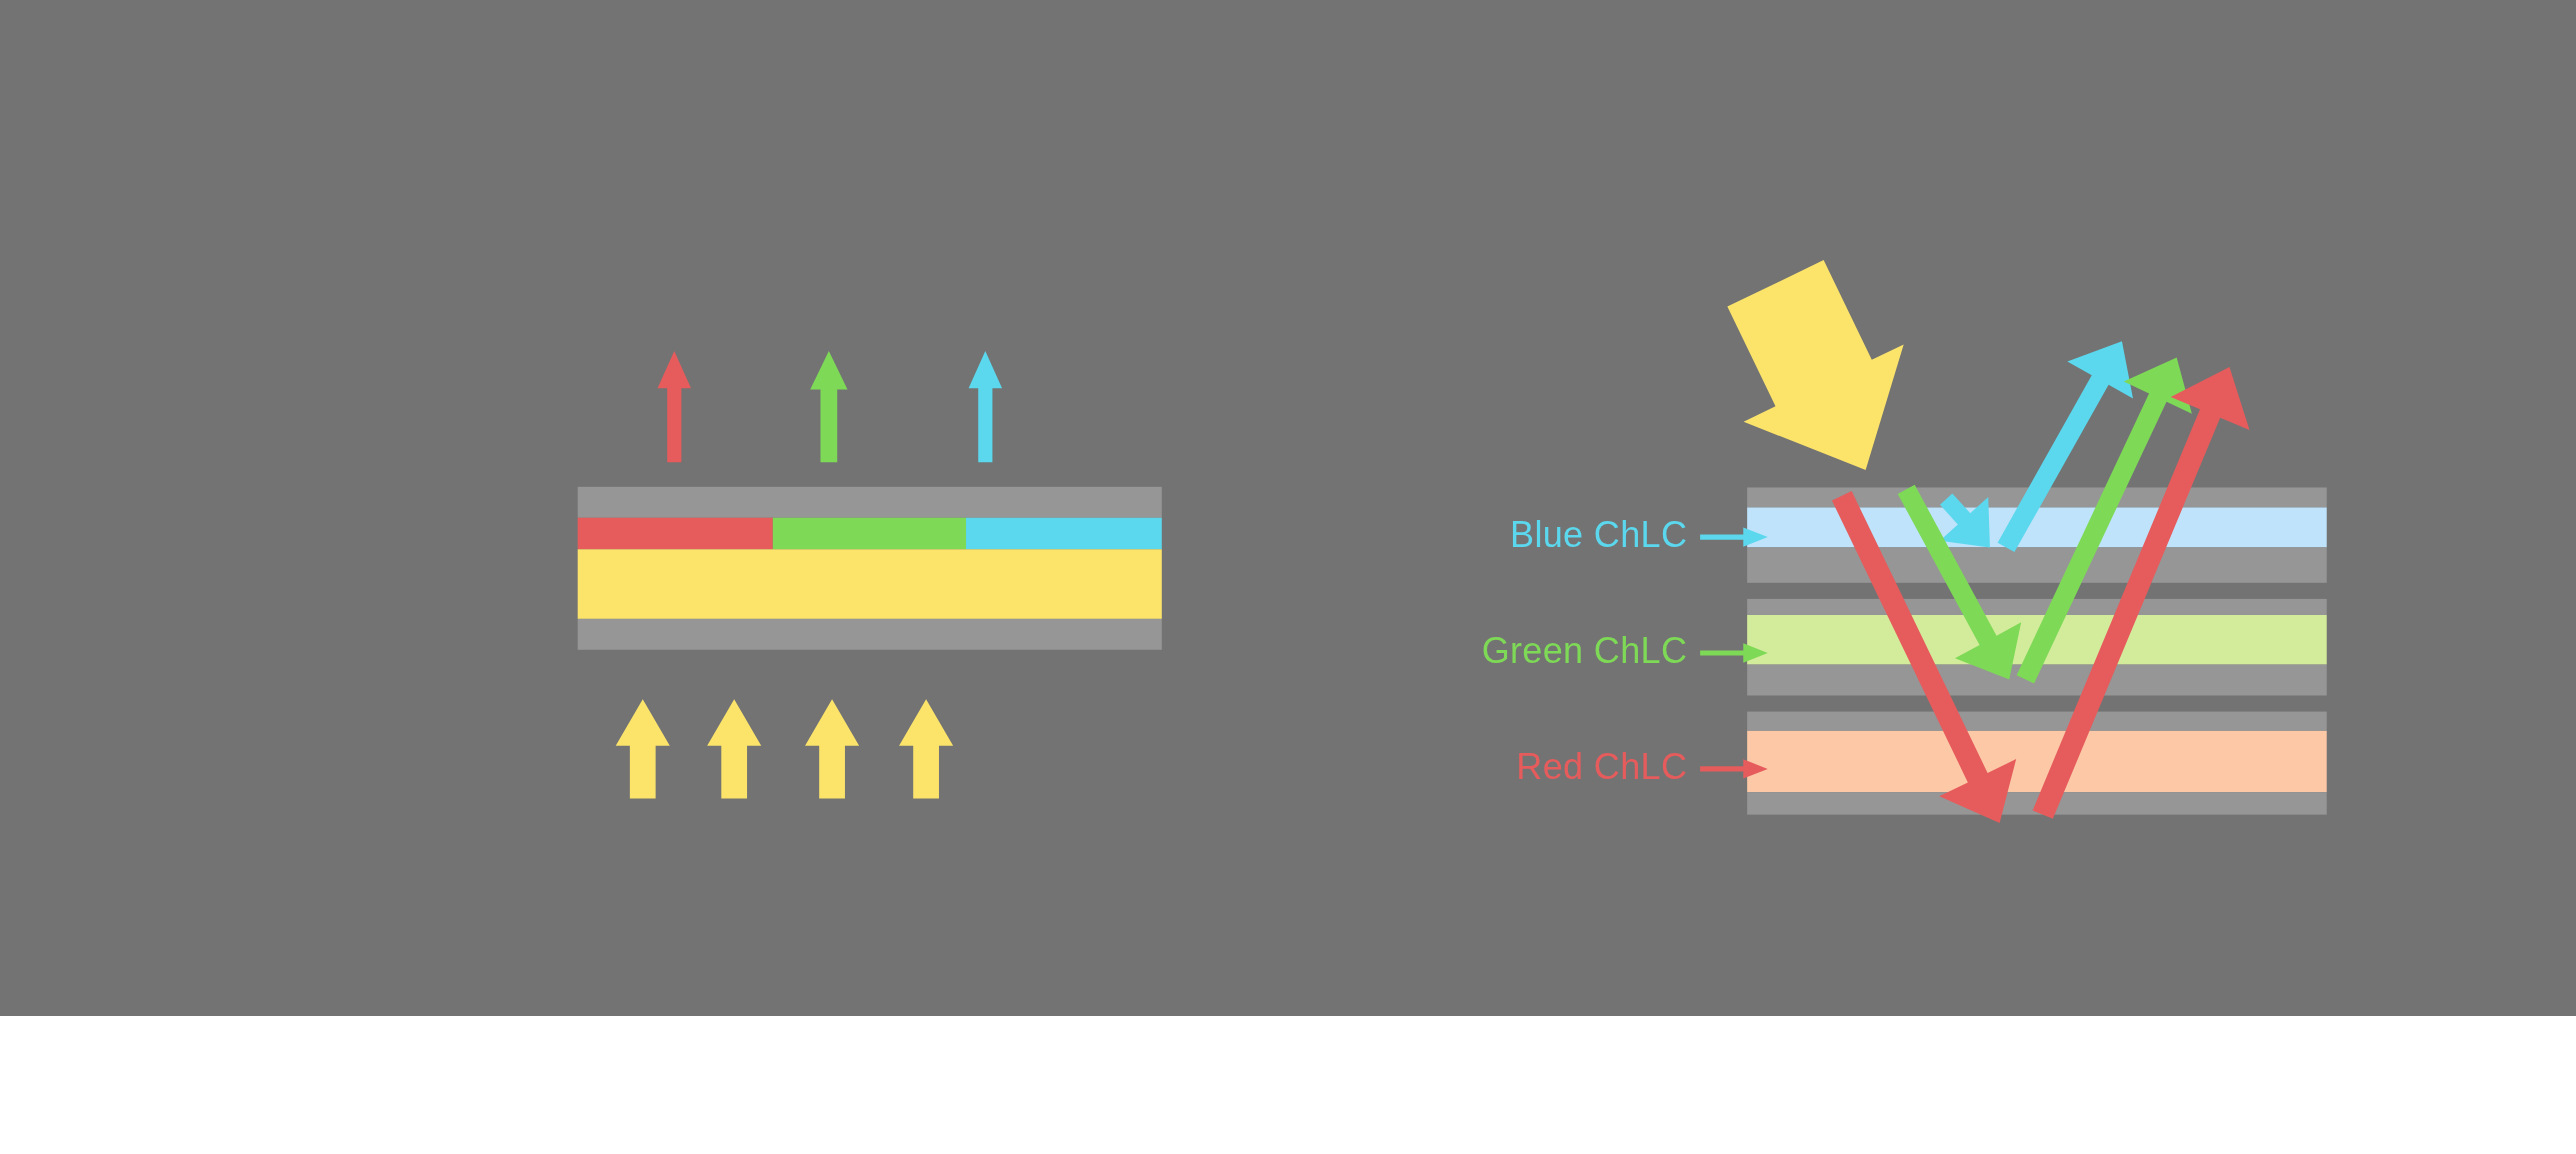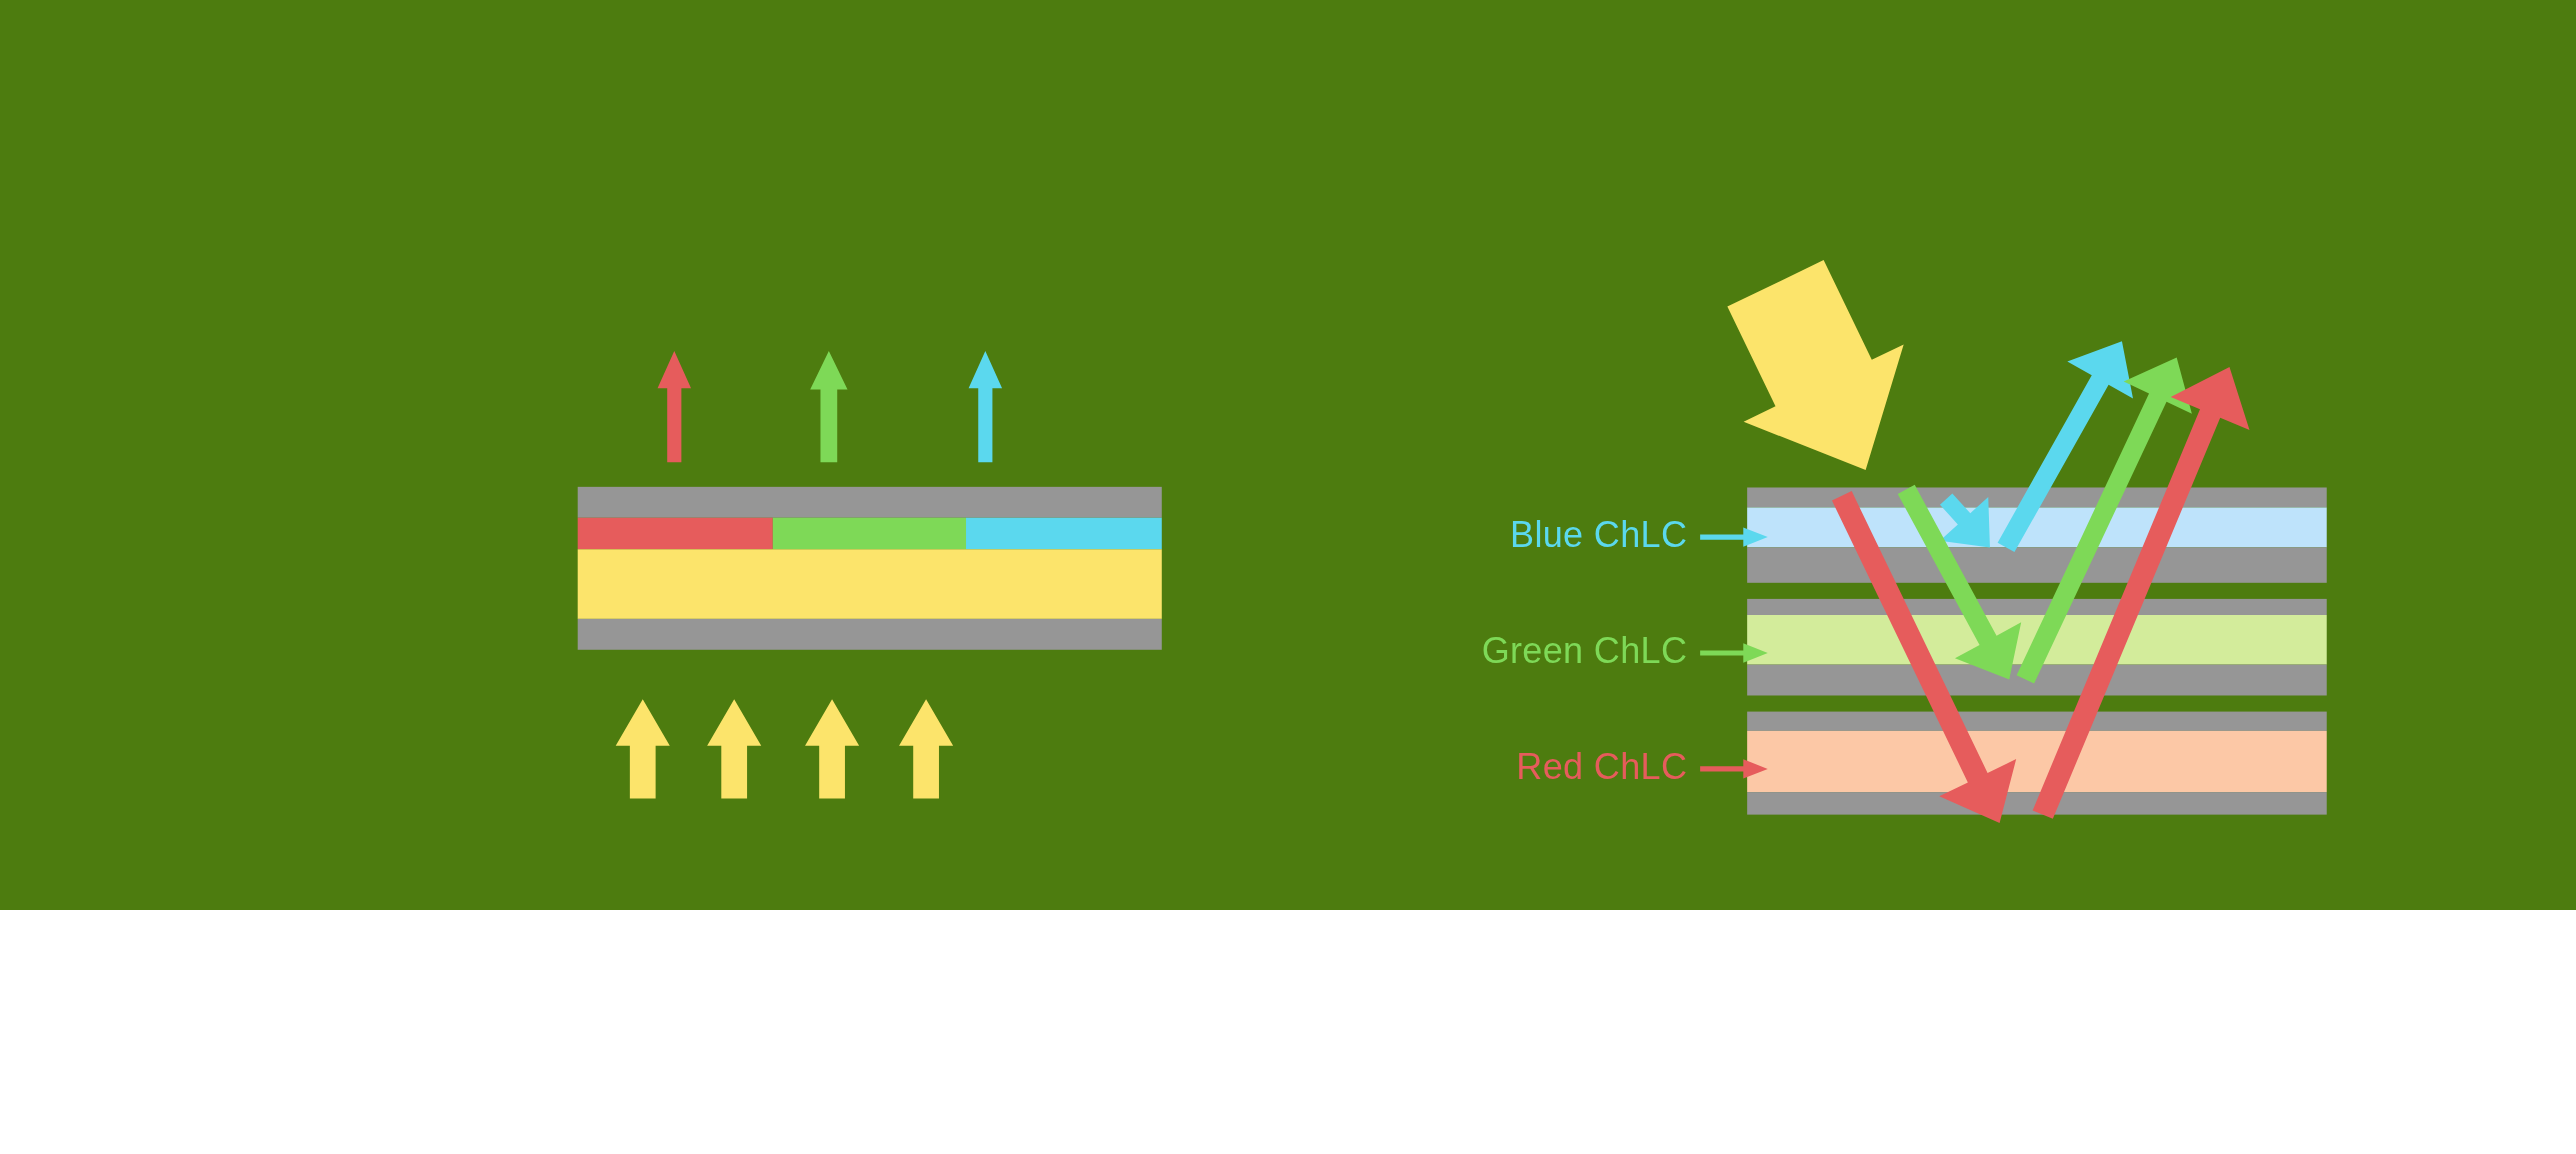--- a/index.html
+++ b/index.html
@@ -9,22 +9,22 @@
   }
   body {
     width: 2576px;
     height: 1154px;
     font-family: "Liberation Sans", sans-serif;
     overflow: hidden;
   }
   #diagram-root {
     position: relative;
     width: 2576px;
-    height: 910px;
-    background: #4d7c0f;
+    height: 1016px;
+    background: #737373;
   }
   svg.figure {
     position: absolute;
     top: 0;
     left: 0;
     width: 2576px;
     height: 1154px;
     display: block;
   }
   text.chlc-label {

